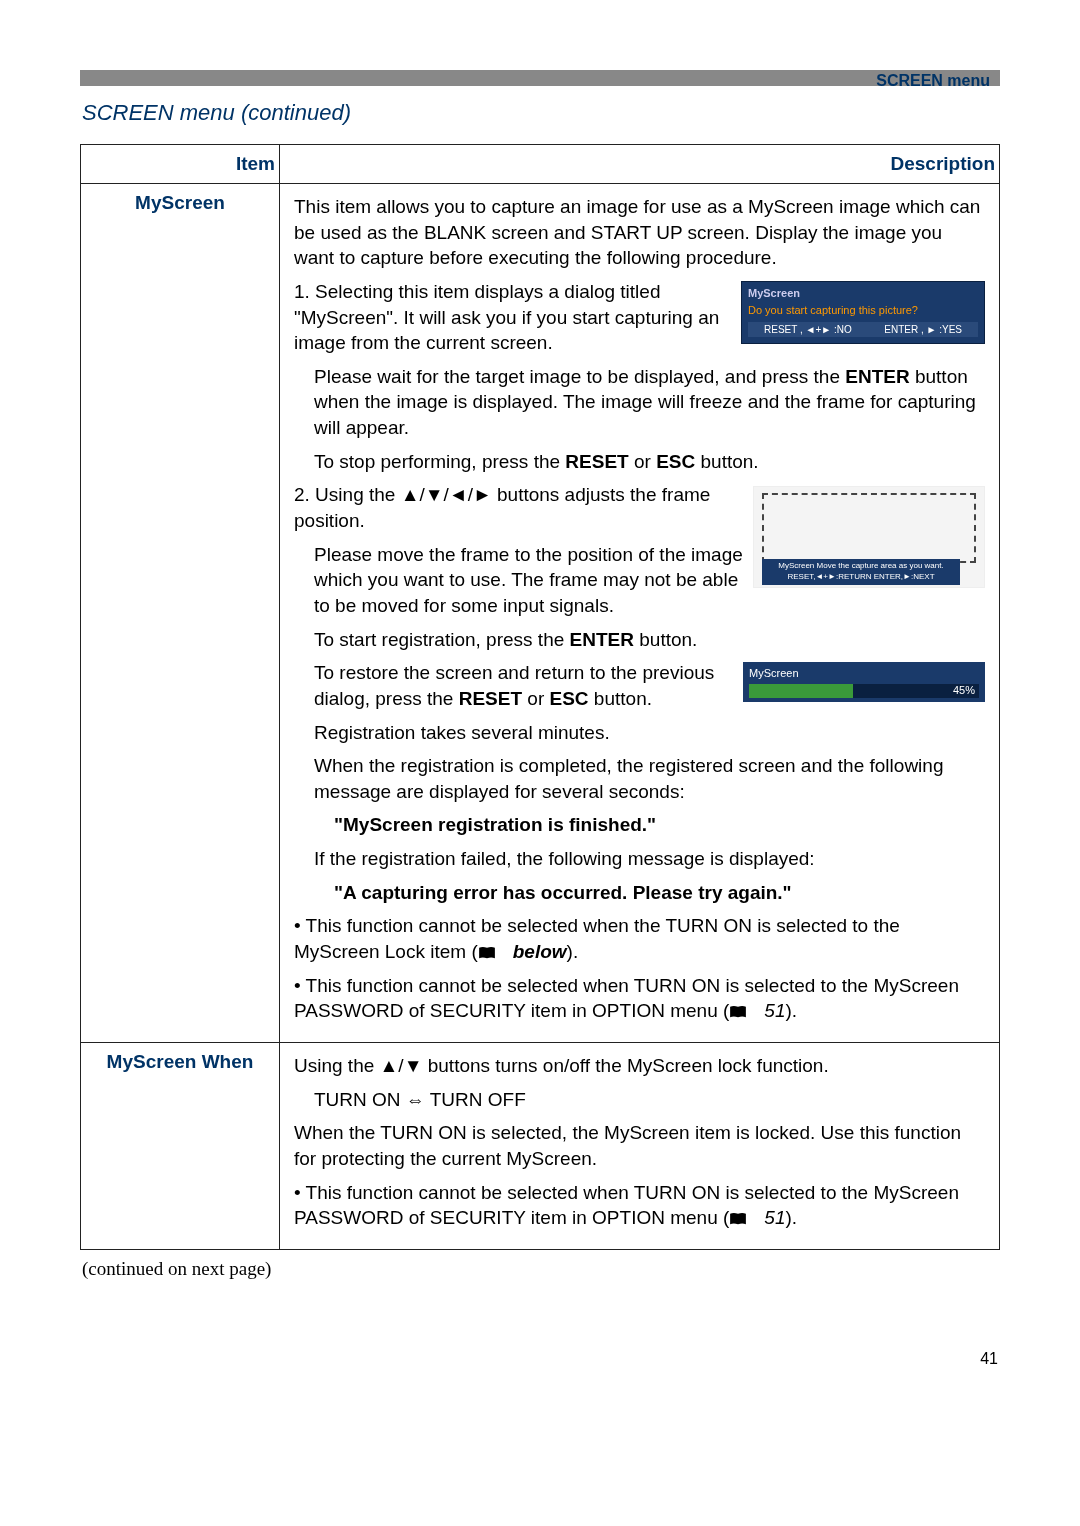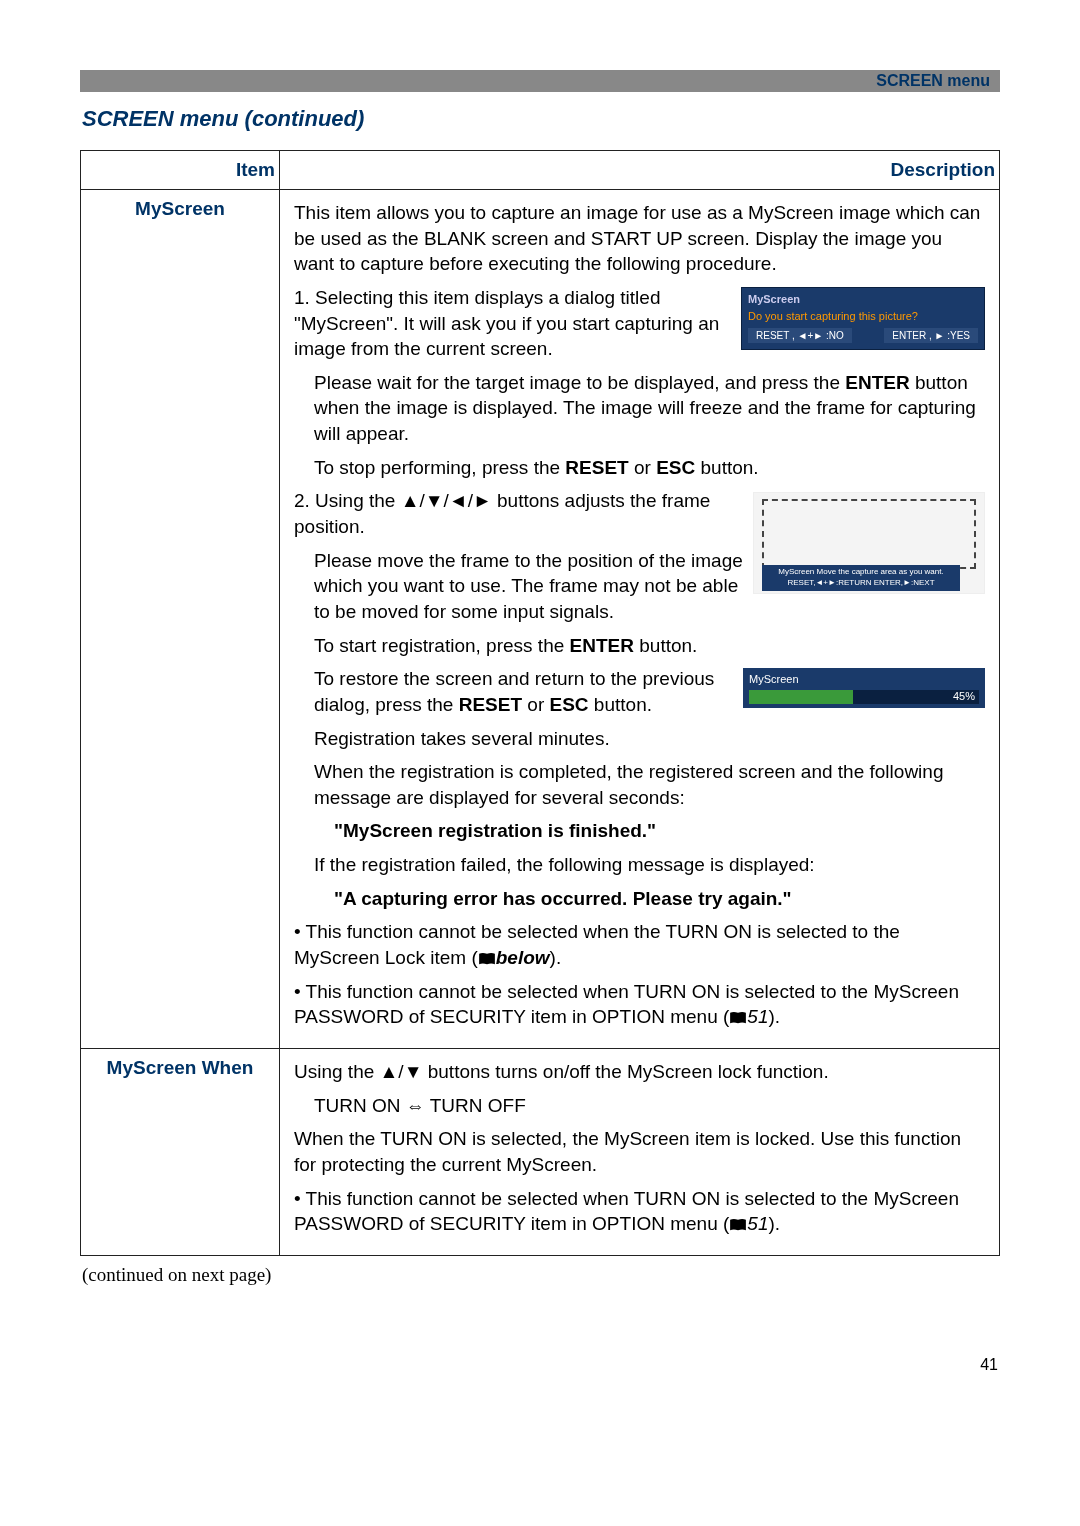--- a/index.html
+++ b/index.html
@@ -8,35 +8,35 @@
     font-family: Arial, Helvetica, sans-serif;
     background: #fff;
     width: 1080px;
   }
   .page {
     padding: 70px 80px 40px 80px;
     box-sizing: border-box;
   }
   .header-bar {
     background: #888;
-    height: 22px;
+    height: 16px;
     position: relative;
     margin-bottom: 14px;
   }
   .header-label {
     position: absolute;
     right: 10px;
     top: 2px;
     color: #003366;
     font-weight: bold;
     font-size: 16px;
   }
   .section-title {
     font-style: italic;
-    font-weight: bold;
+    font-weight: normal;
     color: #003366;
     font-size: 22px;
     margin: 0 0 18px 2px;
   }
   table.main {
     border-collapse: collapse;
     width: 100%;
   }
   table.main th, table.main td {
     border: 1.5px solid #222;
@@ -61,41 +61,41 @@
   }
   td.desc-cell {
     padding: 10px 14px 10px 14px;
     font-size: 19px;
     line-height: 1.35;
     color: #000;
   }
   .para { margin-bottom: 8px; }
   .indent { margin-left: 20px; }
   .bold { font-weight: bold; }
-  .italic { font-style: italic; }
+  .italic { font-style: italic; padding-left: 17px; }
   .book-icon {
     display: inline-block;
     width: 18px; height: 14px;
     vertical-align: -2px;
   }
   .dialog-box {
     float: right;
     width: 230px;
     background: #1a3a6a;
     color: #cce;
     font-size: 11px;
     padding: 4px 6px 6px 6px;
     margin: 2px 0 6px 10px;
     border: 1px solid #0a2040;
   }
   .dialog-box .dlg-title { font-weight: bold; margin-bottom: 2px; }
   .dialog-box .dlg-q { color: #f90; margin-bottom: 4px; }
   .dlg-btns { display:flex; justify-content: space-between; }
   .dlg-btn {
-    background:#2a4a7a; padding:1px 8px; font-size:10px; color:#fff;
+    background:#2a4a7a; padding:1px 16px; font-size:10px; color:#fff;
   }
   .frame-diagram {
     float: right;
     width: 230px;
     height: 100px;
     margin: 4px 0 6px 10px;
     background: #f4f4f4;
     position: relative;
     border: 1px solid #eee;
   }

